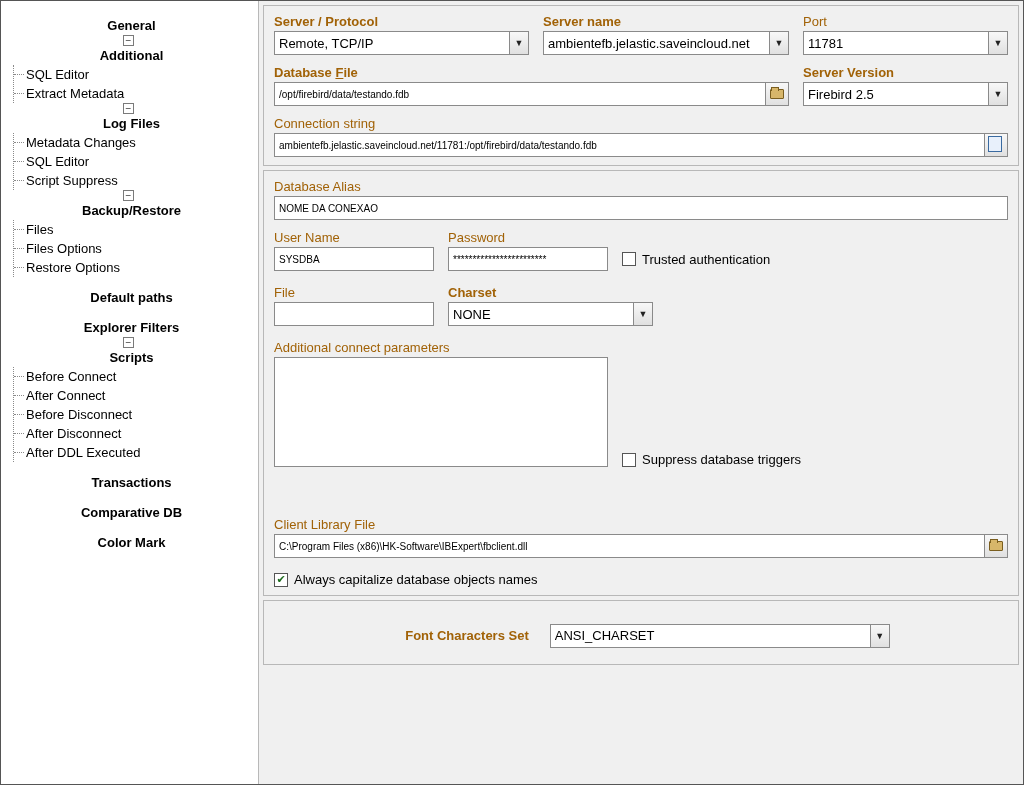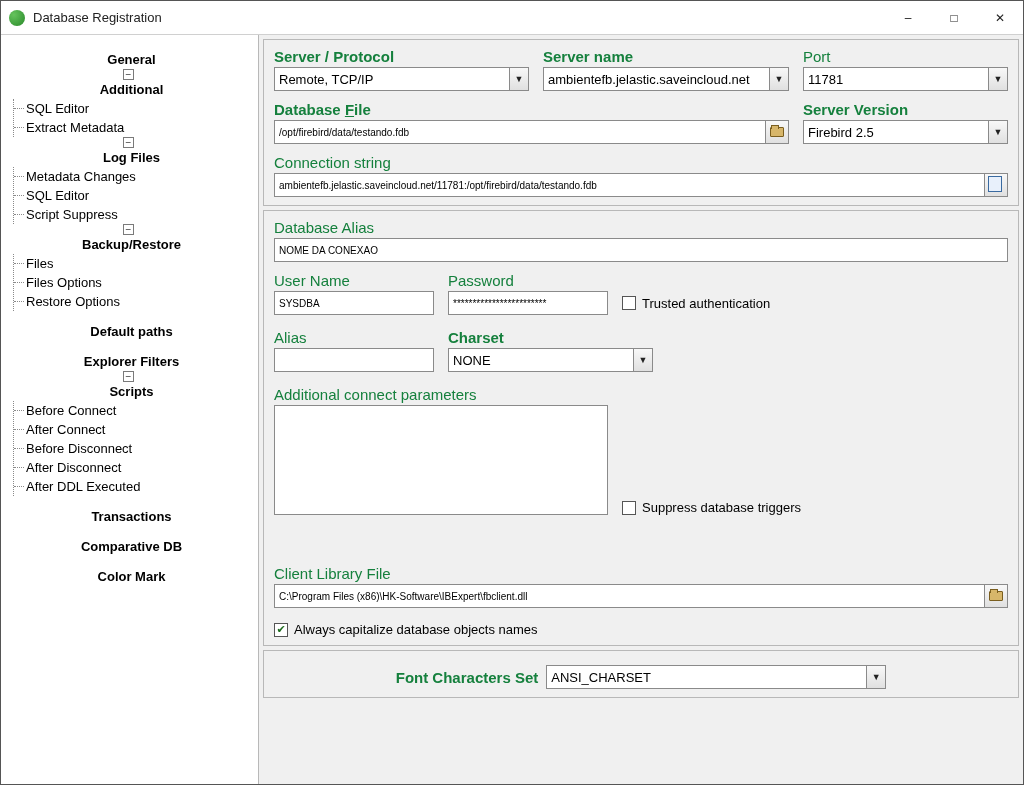--- a/index.html
+++ b/index.html
@@ -102,21 +102,21 @@
   .section {
     border: 1px solid #b8b8b8;
     background: #f0f0f0;
     margin: 4px;
     padding: 8px 10px;
   }
   .section + .section { margin-top: 0; }
   .row-flex { display: flex; gap: 14px; }
   .col { display: flex; flex-direction: column; }
   label.field-label {
-    font-size: 15px; color: #15803d; margin-bottom: 2px;
+    font-size: 13px; color: #a16207; margin-bottom: 2px;
   }
   label.field-label.bold { font-weight: 700; }
   label.field-label .acc { text-decoration: underline; }
   .control {
     height: 24px;
     border: 1px solid #8a8a8a;
     background: #fff;
     font-size: 10px;
     padding: 0 4px;
     outline: none;
@@ -175,29 +175,20 @@
   .footer-row {
     display: flex; align-items: center; justify-content: center; gap: 8px;
     margin-top: 6px;
   }
 </style>
 </head>
 <body>
 
 <div class="window">
 
-  <div class="titlebar">
-    <div class="app-icon"></div>
-    <div class="title">Database Registration</div>
-    <div class="win-btns">
-      <div class="win-btn">–</div>
-      <div class="win-btn">□</div>
-      <div class="win-btn close">✕</div>
-    </div>
-  </div>
 
   <div class="body">
 
     <div class="sidebar">
       <div class="tree">
 
         <div class="node">
             <div class="row">
           <span class="sq leaf"></span>
               <span class="bold">General</span>
@@ -366,21 +357,21 @@
             <input class="control" value="************************" style="">
           </div>
           <div class="chk" style="height:24px">
             <span class="box"></span>
             <span>Trusted authentication</span>
           </div>
         </div>
 
         <div class="row-flex" style="margin-top:14px; align-items:flex-end">
           <div class="col" style="flex:0 0 160px">
-            <label class="field-label">Alias</label>
+            <label class="field-label">File</label>
             <input class="control" value="" style="">
           </div>
           <div class="col" style="flex:0 0 160px">
             <label class="field-label bold">Charset</label>
             <div class="combo">
               <input value="NONE" style="">
               <div class="drop">▼</div>
             </div>
           </div>
         </div>
@@ -407,21 +398,21 @@
         </div>
 
         <div class="chk" style="margin-top:14px">
           <span class="box checked"></span>
           <span>Always capitalize database objects names</span>
         </div>
       </div>
 
       <div class="section">
         <div class="footer-row">
-          <label class="field-label bold" style="margin:0">Font Characters Set</label>
+          <label class="field-label bold" style="margin:13px">Font Characters Set</label>
           <div class="combo" style="width:340px">
             <input value="ANSI_CHARSET" style="">
             <div class="drop">▼</div>
           </div>
         </div>
       </div>
 
     </div>
   </div>
 </div>

